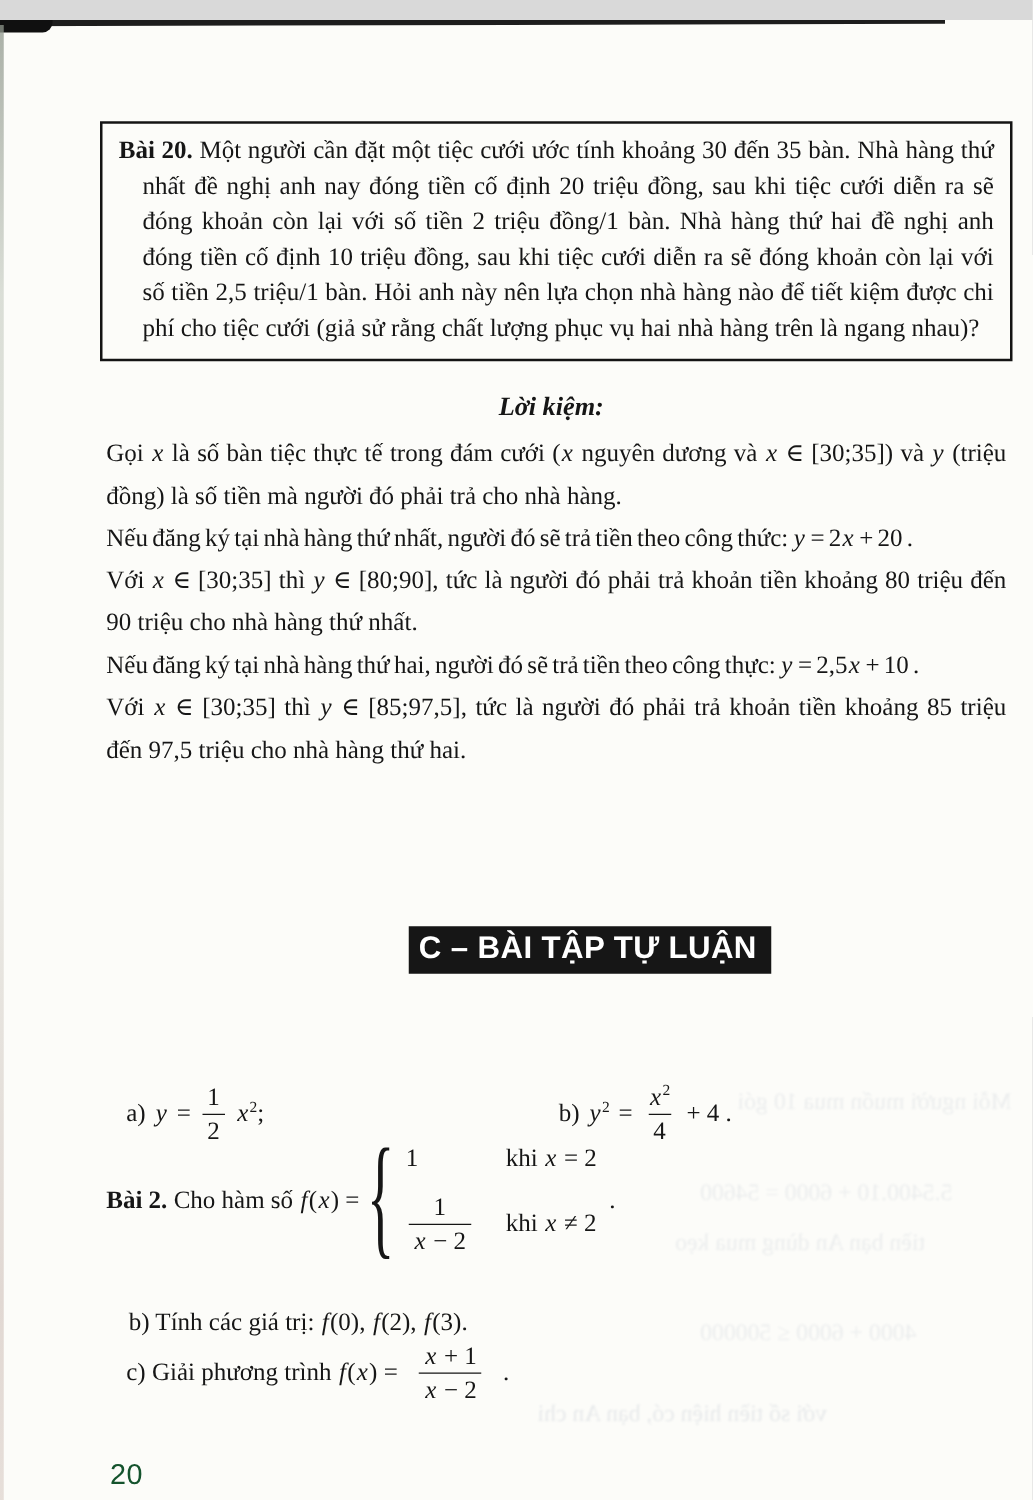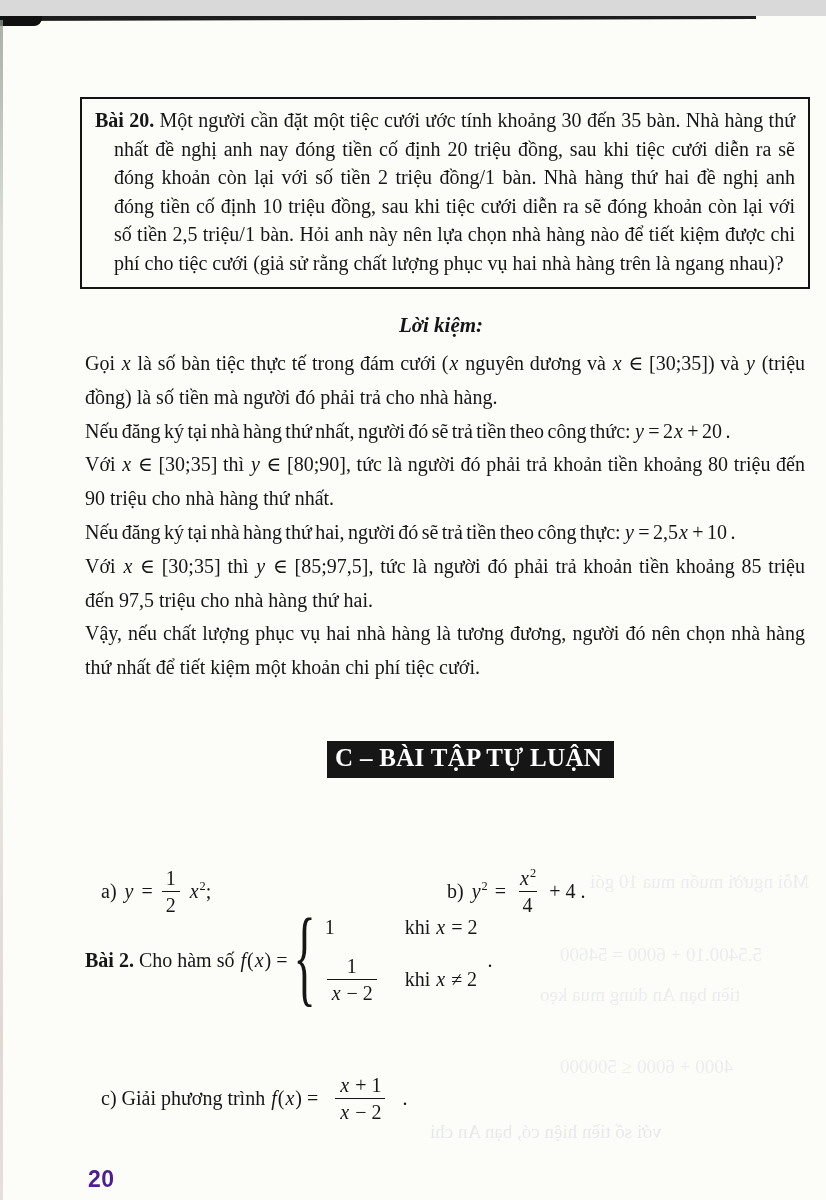--- a/index.html
+++ b/index.html
@@ -40,21 +40,21 @@
   .solution{
     position:absolute;left:85px;top:331px;width:720px;
     font-size:20px;line-height:33.8px;text-align:justify;
   }
   .sol-p{margin:0;}
   .tight{word-spacing:-1.6px;}
 
   .banner{
     position:absolute;left:327px;top:725px;
     background:#161616;color:#ffffff;
-    font-family:Liberation Serif, serif;
+    font-family:Liberation Sans, sans-serif;
     font-weight:700;font-size:25px;letter-spacing:.3px;
     padding:3px 12px 6px 8px;
   }
 
   .ex-intro{position:absolute;left:85px;width:720px;font-size:20px;line-height:30px;}
   .ex1-intro{top:792px;}
 
   .formula{display:inline-flex;align-items:center;gap:7px;font-size:20px;}
   .f-a{position:absolute;left:101px;top:840px;height:70px;}
   .f-b{position:absolute;left:447px;top:840px;height:70px;}
@@ -71,21 +71,21 @@
   .case-val{width:80px;display:inline-flex;}
   .cases-period{margin-left:10px;}
 
   .ex2-item{position:absolute;left:103px;font-size:20px;}
   .it-a{top:999px;} .it-b{top:1031px;}
   .it-c{top:1057px;display:flex;align-items:center;gap:15px;left:101px;}
 
   .page-number{
     position:absolute;left:88px;top:1150px;
     font-family:"Liberation Sans","DejaVu Sans",sans-serif;
-    font-size:23px;color:#4c1d95;letter-spacing:.5px;font-weight:bold;
+    font-size:23px;color:#14532d;letter-spacing:.5px;
   }
 </style>
 </head>
 <body>
 
 <div class="sheet">
 
   <div class="scan-top"></div>
   <div class="scan-corner"></div>
   <div class="scan-left"></div>
@@ -101,21 +101,20 @@
   </div>
 
   <div class="solution-title">Lời kiệm:</div>
 
   <div class="solution">
     <p class="sol-p"><span>Gọi </span><span class="seg-mi">x</span><span> là số bàn tiệc thực tế trong đám cưới (</span><span class="seg-mi">x</span><span> nguyên dương và </span><span class="seg-mi">x</span><span> ∈ [30;35]) và </span><span class="seg-mi">y</span><span> (triệu đồng) là số tiền mà người đó phải trả cho nhà hàng.</span></p>
     <p class="sol-p tight"><span>Nếu đăng ký tại nhà hàng thứ nhất, người đó sẽ trả tiền theo công thức: </span><span class="seg-mi">y</span><span> = 2</span><span class="seg-mi">x</span><span> + 20 .</span></p>
     <p class="sol-p"><span>Với </span><span class="seg-mi">x</span><span> ∈ [30;35] thì </span><span class="seg-mi">y</span><span> ∈ [80;90], tức là người đó phải trả khoản tiền khoảng 80 triệu đến 90 triệu cho nhà hàng thứ nhất.</span></p>
     <p class="sol-p tight"><span>Nếu đăng ký tại nhà hàng thứ hai, người đó sẽ trả tiền theo công thực: </span><span class="seg-mi">y</span><span> = 2,5</span><span class="seg-mi">x</span><span> + 10 .</span></p>
     <p class="sol-p"><span>Với </span><span class="seg-mi">x</span><span> ∈ [30;35] thì </span><span class="seg-mi">y</span><span> ∈ [85;97,5], tức là người đó phải trả khoản tiền khoảng 85 triệu đến 97,5 triệu cho nhà hàng thứ hai.</span></p>
-    <p class="sol-p"><span>Vậy, nếu chất lượng phục vụ hai nhà hàng là tương đương, người đó nên chọn nhà hàng thứ nhất để tiết kiệm một khoản chi phí tiệc cưới.</span></p>
   </div>
 
   <div class="banner">C – BÀI TẬP TỰ LUẬN</div>
 
 
   <div class="formula f-a">
     <span>a)</span>
     <span><span class="seg-mi">y</span></span>
     <span>=</span>
     <span class="frac">
@@ -154,20 +153,21 @@
               <span class="den"><span class="seg-mi">x</span><span> − 2</span></span>
             </span>
           </span>
           <span><span>khi  </span><span class="seg-mi">x</span><span> ≠ 2</span></span>
         </span>
       </span>
     </span>
     <span class="cases-period">.</span>
   </div>
 
+  <div class="ex2-item it-b"><span>b) Tính các giá trị: </span><span class="seg-mi">f</span><span>(0), </span><span class="seg-mi">f</span><span>(2), </span><span class="seg-mi">f</span><span>(3).</span></div>
 
   <div class="ex2-item it-c">
     <span><span>c) Giải phương trình </span><span class="seg-mi">f</span><span>(</span><span class="seg-mi">x</span><span>) = </span></span>
     <span class="frac">
       <span class="num"><span class="seg-mi">x</span><span> + 1</span></span>
       <span class="den"><span class="seg-mi">x</span><span> − 2</span></span>
     </span>
     <span>.</span>
   </div>
 

